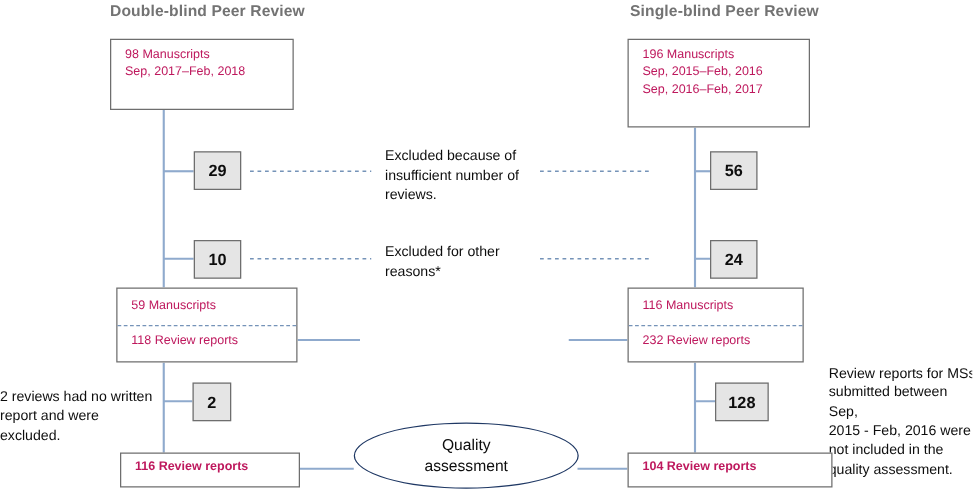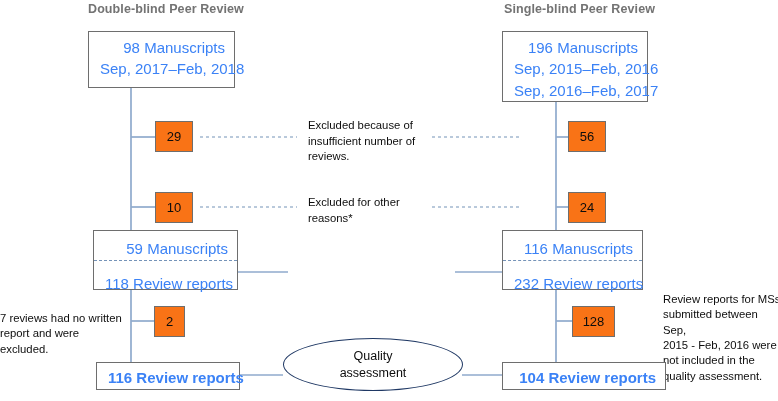--- a/index.html
+++ b/index.html
@@ -32,48 +32,48 @@
     font-weight: bold;
     color: #737373;
     white-space: nowrap;
     letter-spacing: 0.1px;
   }
   .box {
     position: absolute;
     box-sizing: border-box;
     border: 1.4px solid #6e6e6e;
     background: #ffffff;
-    font-size: 15px;
-    color: #3b82f6;
+    font-size: 10px;
+    color: #be185d;
     line-height: 1.42;
-    text-align: right;
   }
   .box .pad {
     padding: 5px 9px 5px 11px;
   }
   .box.split .pad {
     padding: 7px 9px 7px 11px;
   }
   .divider-dashed {
     position: absolute;
     left: 0;
     right: 0;
     border-top: 1.2px dashed #7593b8;
     height: 0;
   }
   .numbox {
     position: absolute;
     box-sizing: border-box;
     border: 1.6px solid #6e6e6e;
-    background: #f97316;
+    background: #e5e5e5;
     font-size: 13px;
     color: #0d0d0d;
     display: flex;
     align-items: center;
     justify-content: center;
+    font-weight: bold;
   }
   .ellipse {
     position: absolute;
     box-sizing: border-box;
     border: 1.8px solid #1f3864;
     border-radius: 50%;
     background: #ffffff;
     display: flex;
     align-items: center;
     justify-content: center;
@@ -200,21 +200,21 @@
       <div class="box-line">232 Review reports</div>
     </div>
   </div>
 
 
   <div class="numbox" style="left:154px; top:306px; width:31px; height:31px;">2</div>
 
   <div class="numbox" style="left:572px; top:306px; width:43px; height:31px;">128</div>
 
   <div class="note" style="left:0px; top:311px; width:128px;">
-    <div>7 reviews had no written</div>
+    <div>2 reviews had no written</div>
     <div>report and were</div>
     <div>excluded.</div>
   </div>
 
   <div class="note" style="left:663px; top:292px; width:118px;">
     <div>Review reports for MSs</div>
     <div>submitted between Sep,</div>
     <div>2015 - Feb, 2016 were</div>
     <div>not included in the</div>
     <div>quality assessment.</div>

